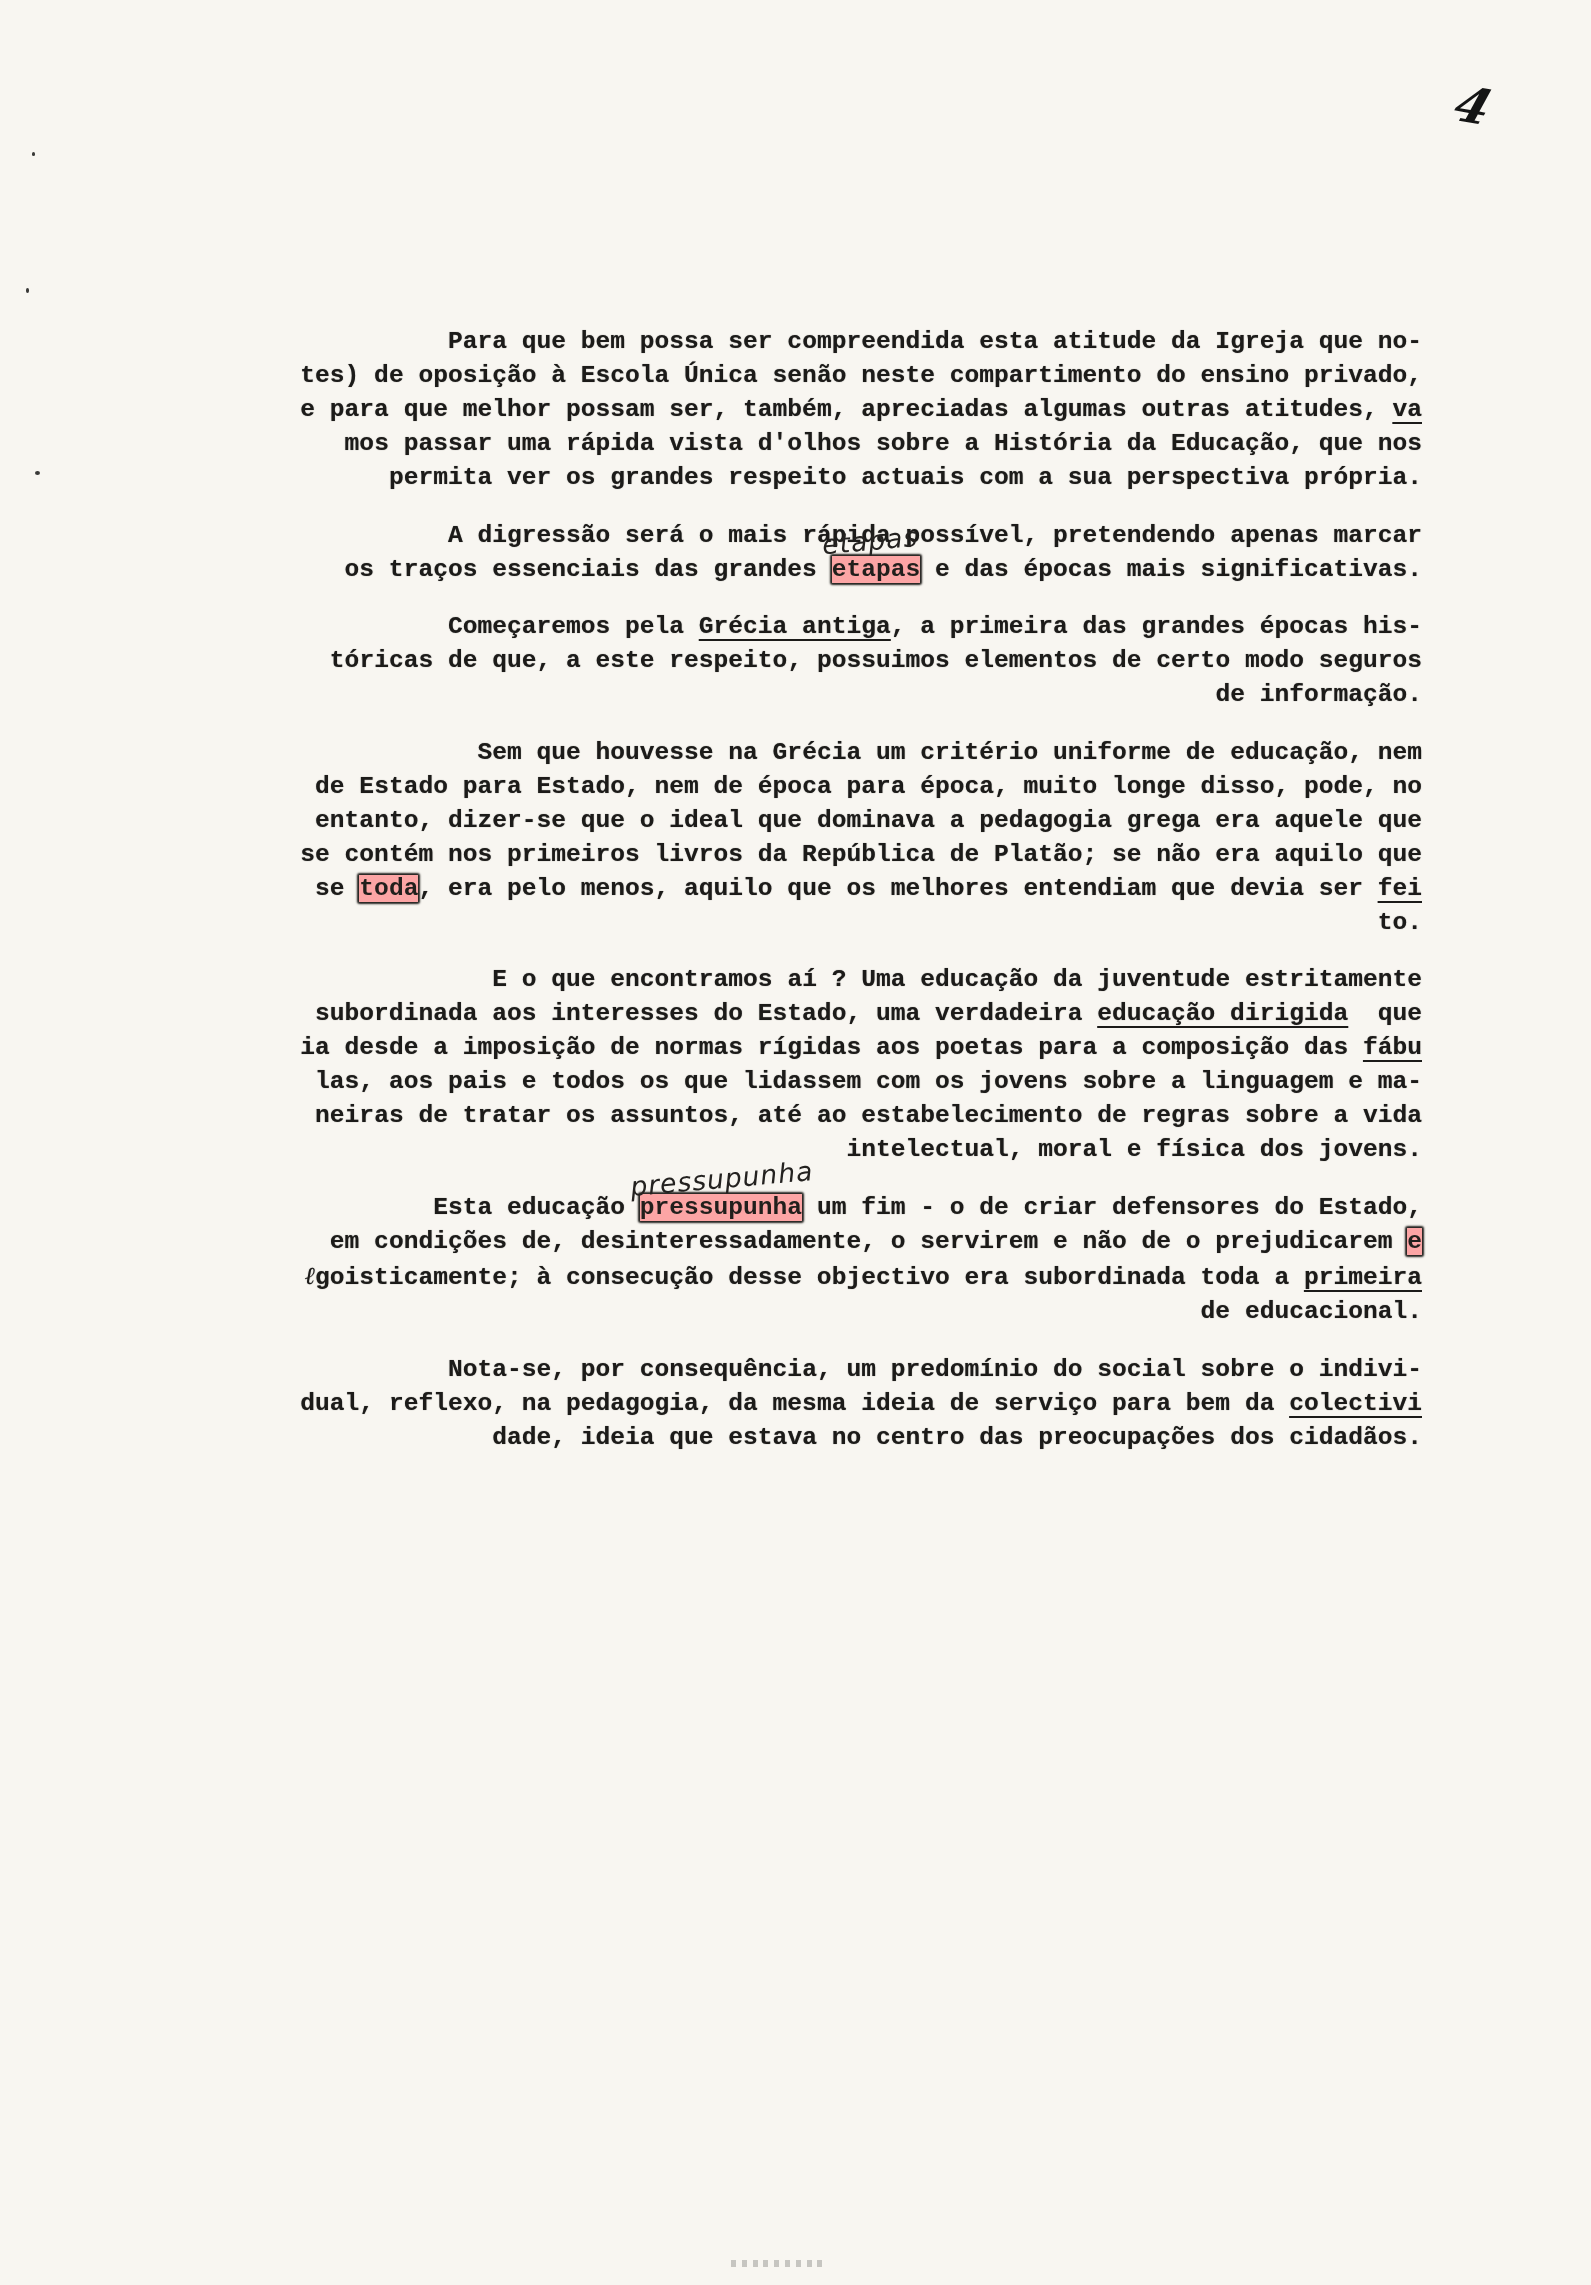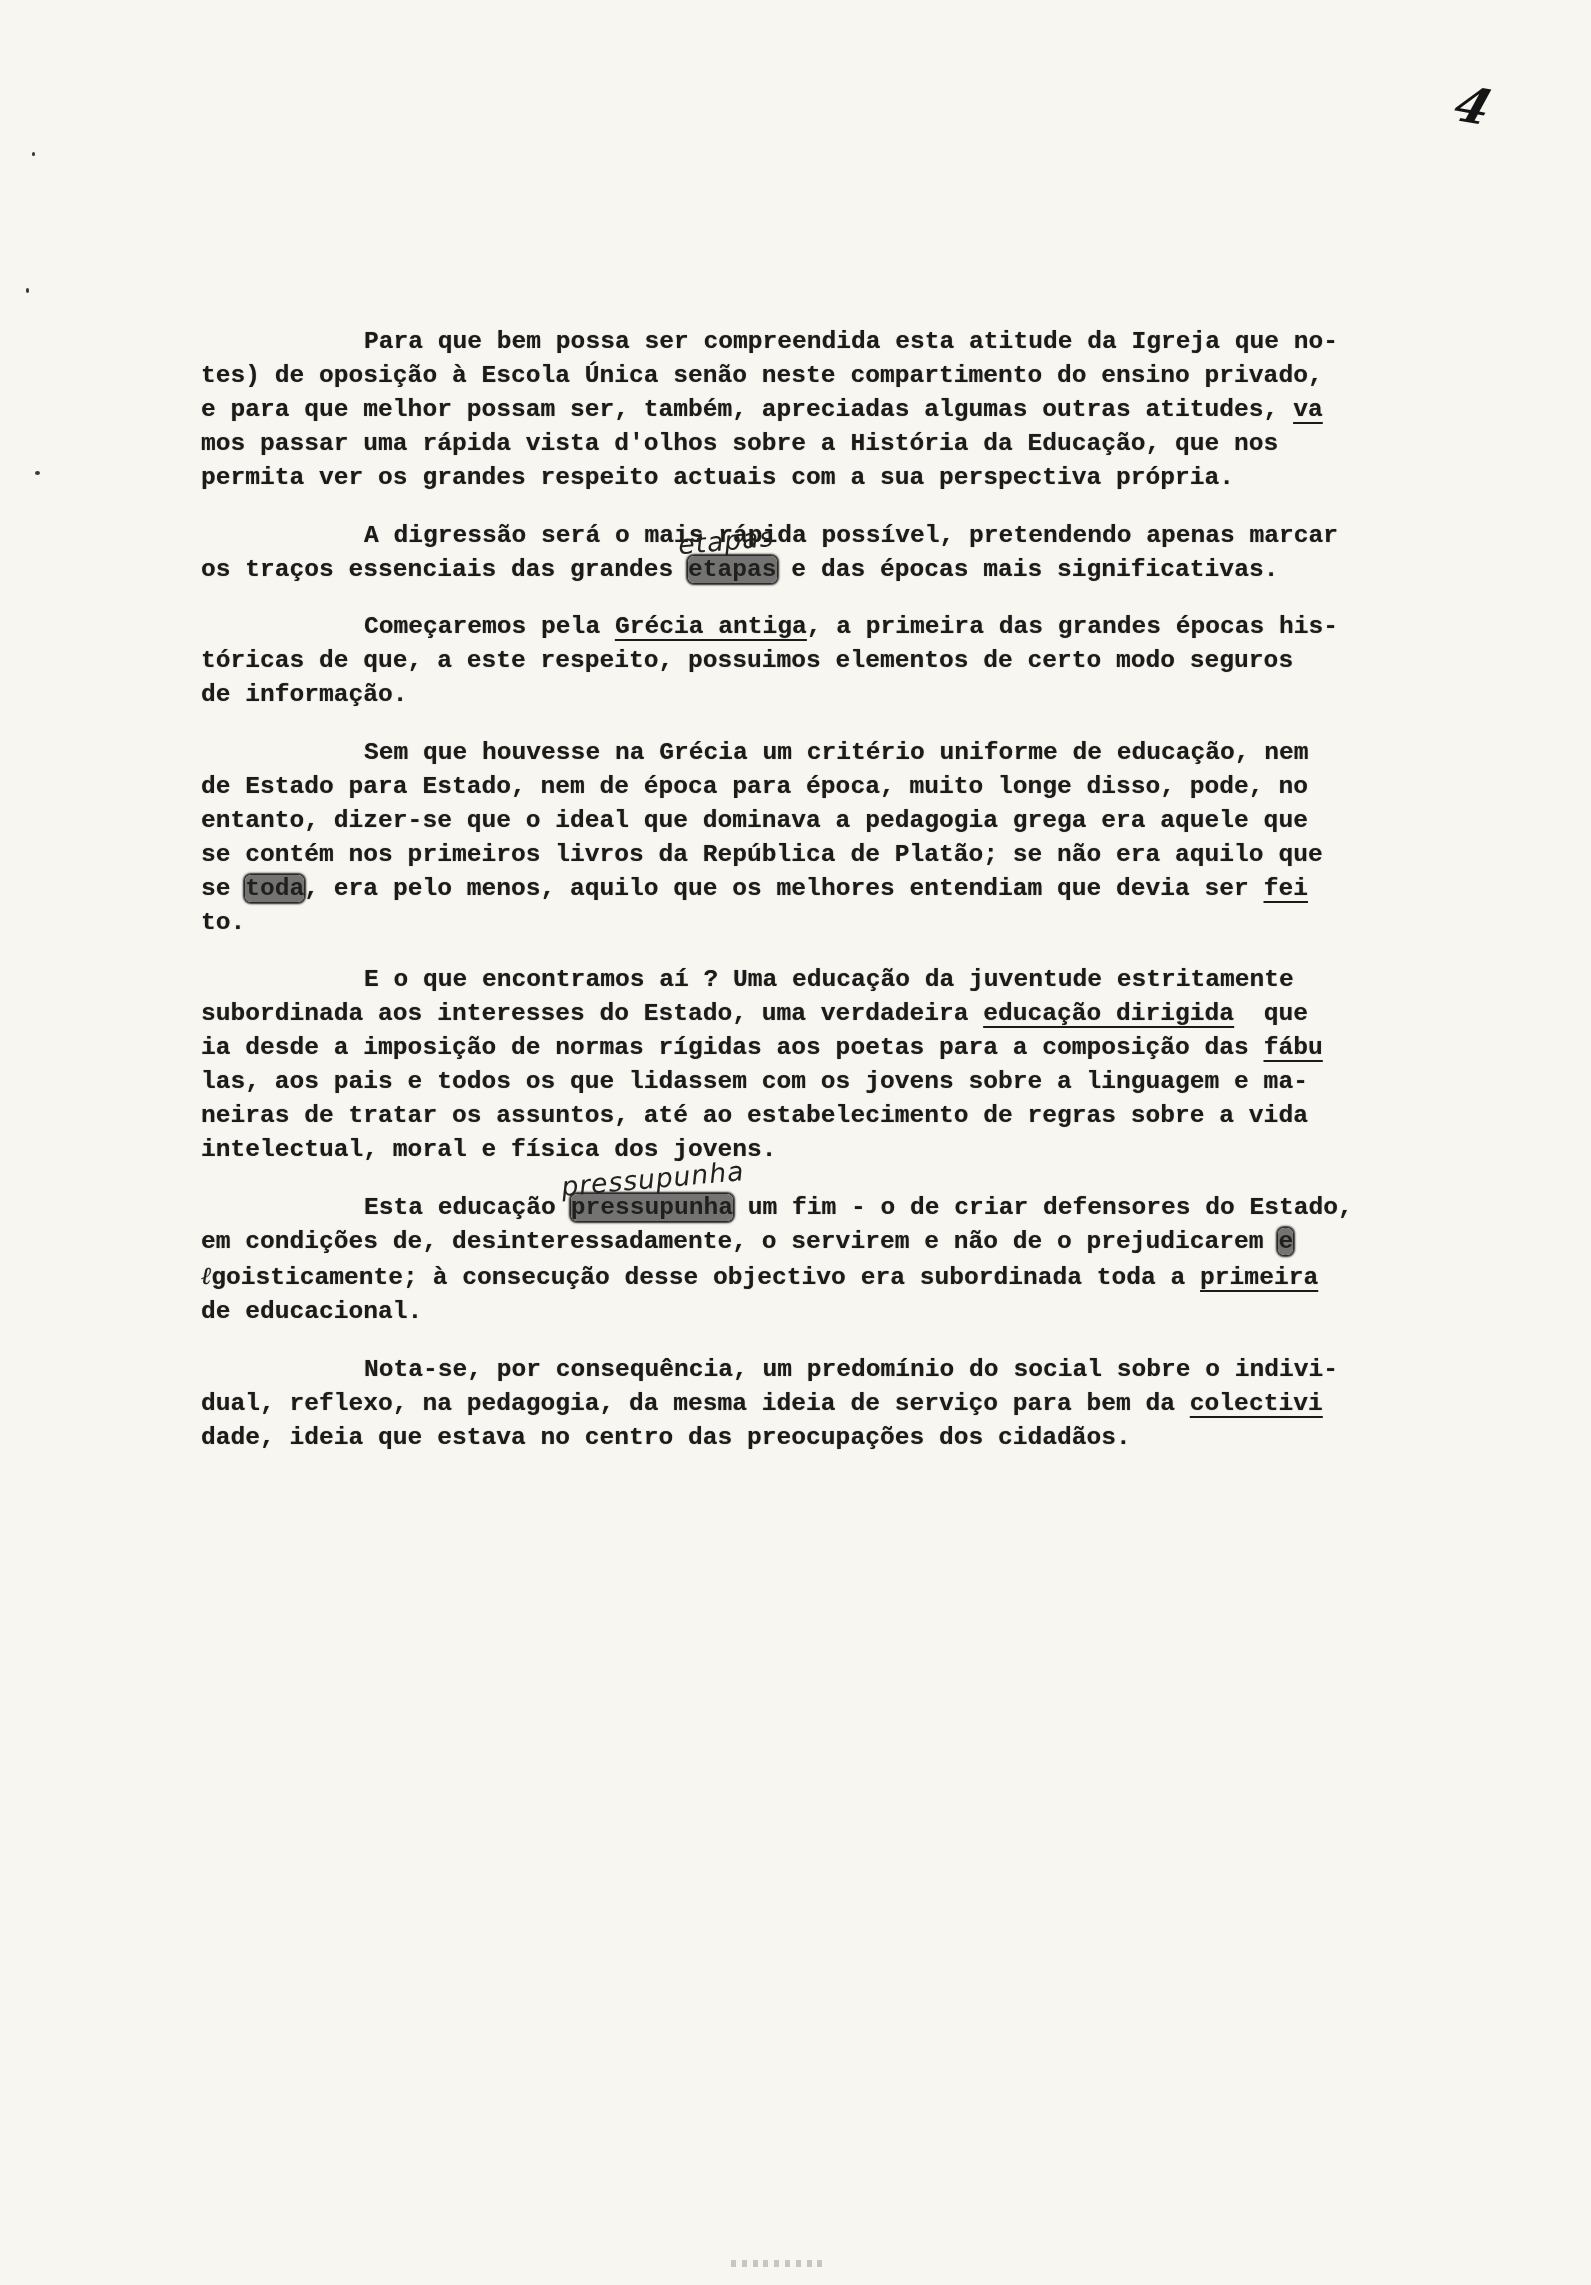--- a/index.html
+++ b/index.html
@@ -29,32 +29,32 @@
     top:325px;
     width:1221px;
     font-family:"Liberation Mono", monospace;
     font-size:24.6px;
     line-height:34px;
     font-weight:700;
     color:#1c1b19;
     text-shadow:0 0 1px rgba(20,20,20,0.55);
   }
   .text-block p { margin:0 0 23.6px 0; }
-  .line { display:block; white-space:pre; }
+  .line { display:block; white-space:pre;text-align:right; }
   .indent { padding-left:163px; }
   .u {
     text-decoration:underline;
     text-decoration-thickness:2px;
     text-underline-offset:5.9px;
   }
   .blot {
     position:relative;
-    background:#737373;
+    background:#fca5a5;
     color:#211f1c;
-    border-radius:6px;
+    border-radius:1px;
     box-shadow:0 0 2px 2px #211f1c;
     text-shadow:none;
   }
   .hand-above {
     position:absolute;
     left:-9.9px;
     top:-31.5px;
     font-family:"DejaVu Sans", sans-serif;
     font-style:italic;
     font-weight:400;

